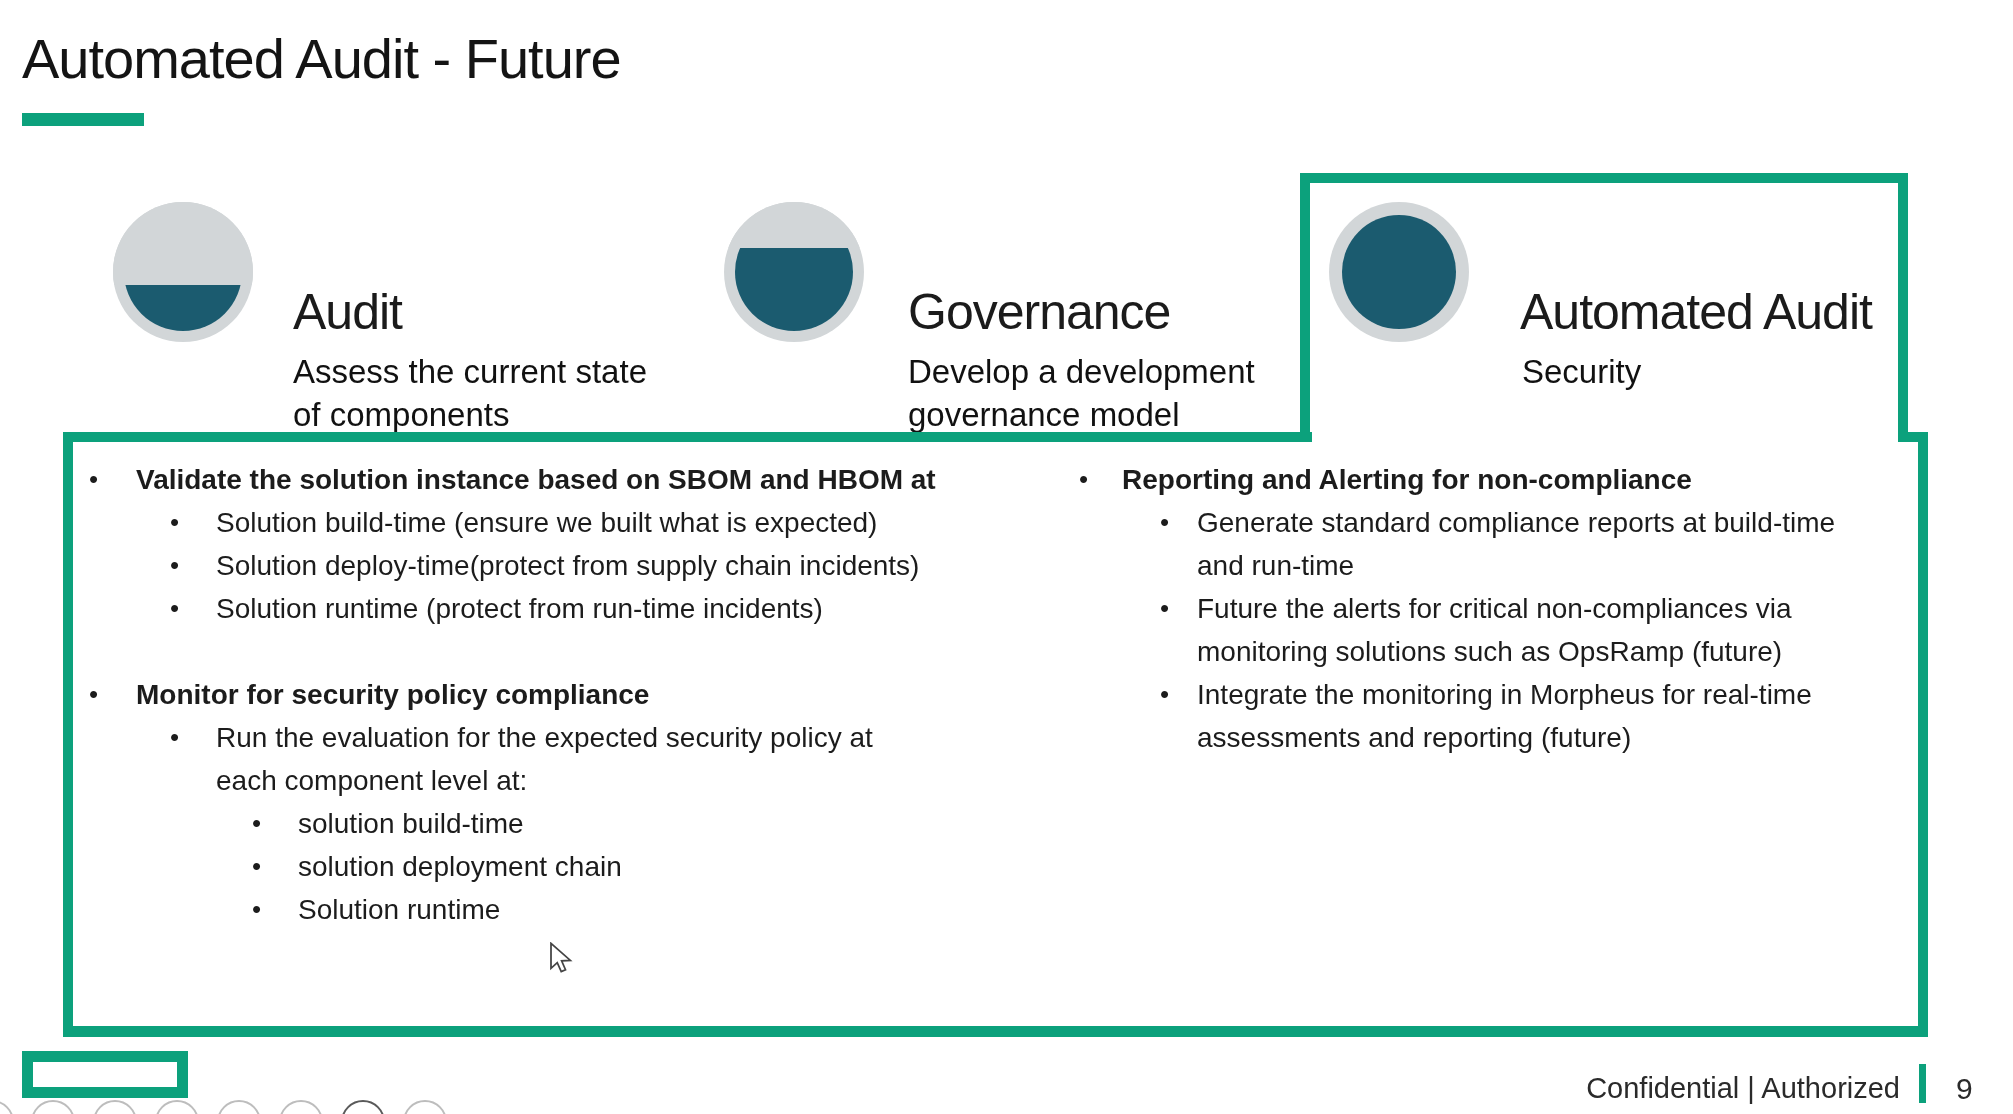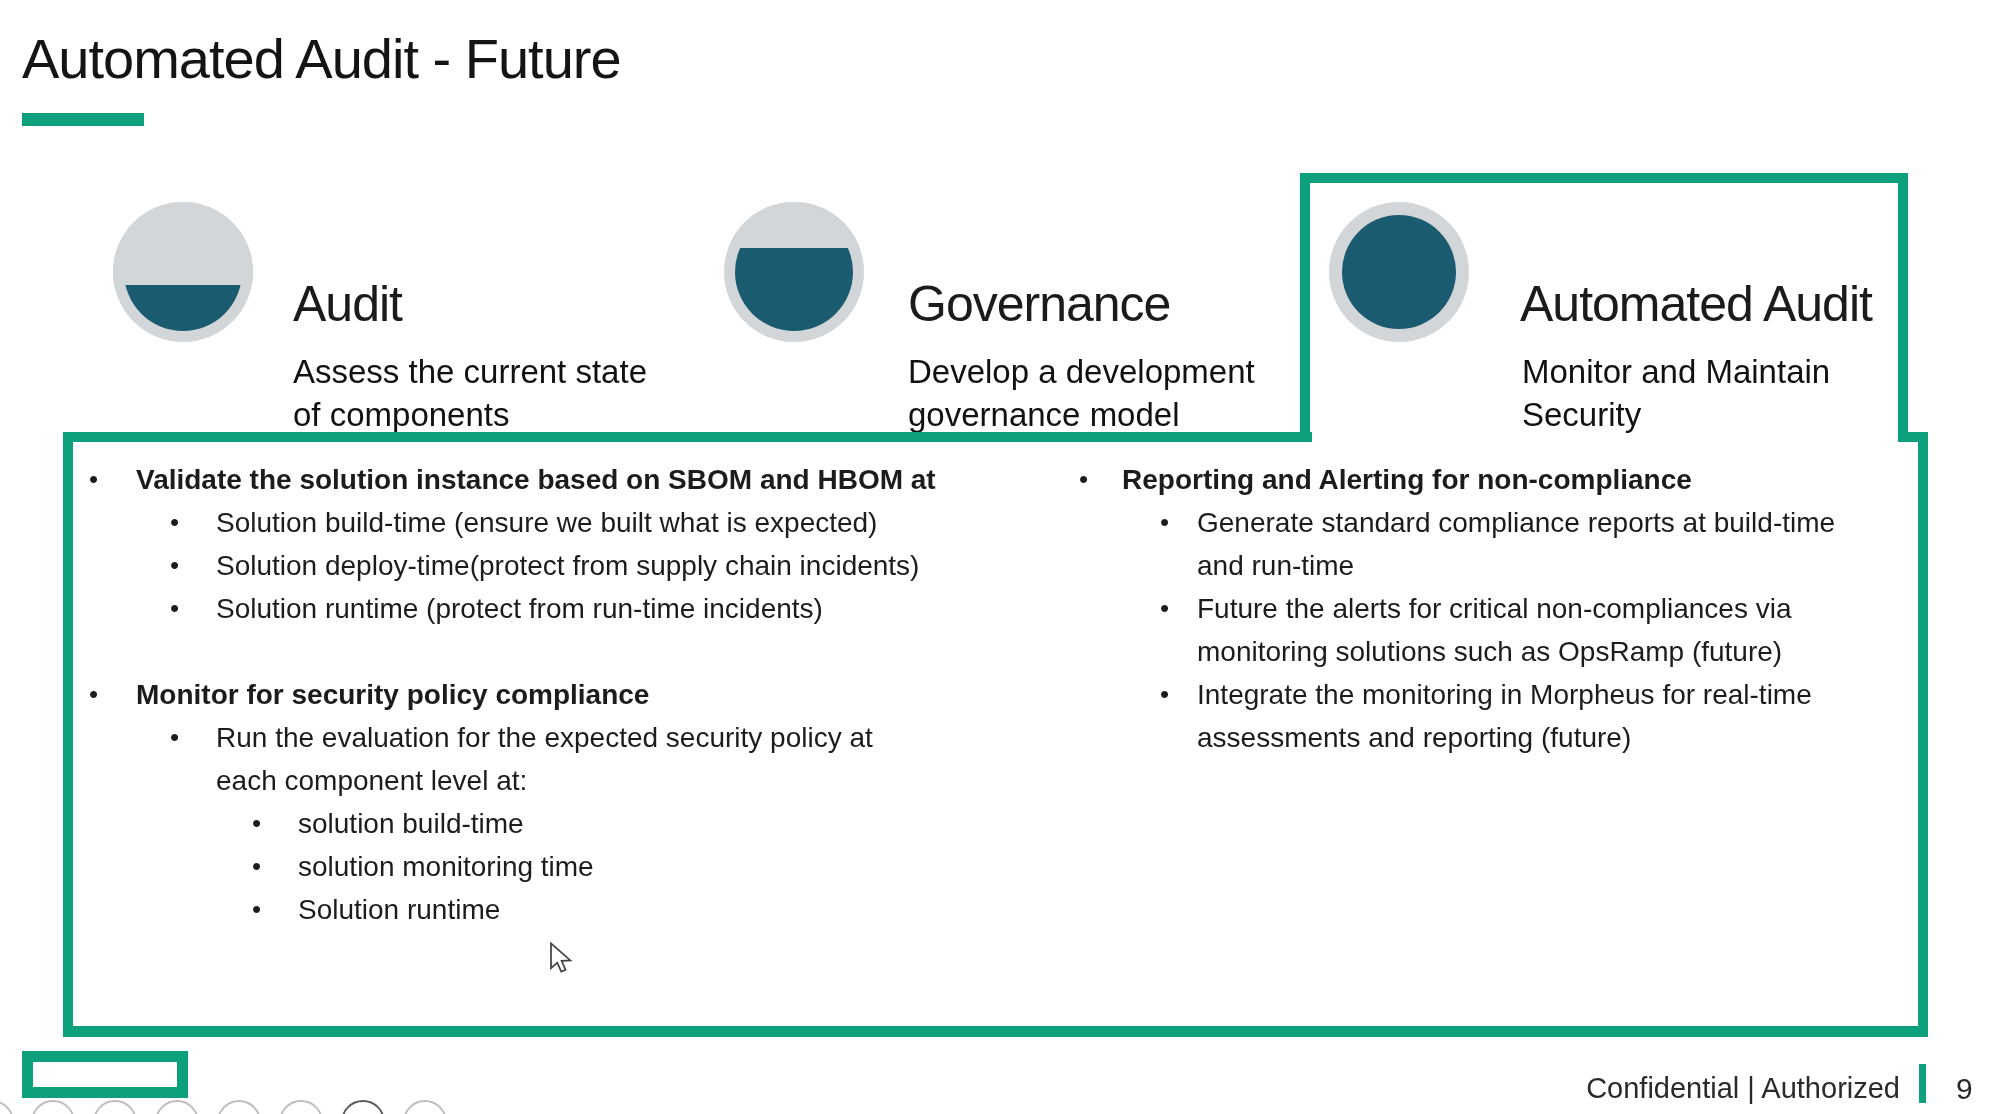--- a/index.html
+++ b/index.html
@@ -27,21 +27,21 @@
   }
   .pfill{
     position:absolute;left:11px;top:11px;right:11px;bottom:11px;
     border-radius:50%;background:#1B5B6F;
   }
   .pcover{
     position:absolute;left:0;top:0;right:0;background:#D2D6D8;
   }
 
   .step-label{
-    position:absolute;top:278px;
+    position:absolute;top:286px;
     font-size:50px;font-weight:400;line-height:52px;color:#1b1b1b;
     white-space:nowrap;letter-spacing:-1px;
   }
   .step-desc{
     position:absolute;top:350px;
     font-size:33px;font-weight:400;line-height:43px;color:#111;
     white-space:nowrap;
   }
 
   
@@ -118,21 +118,20 @@
 <div class="step-desc" style="left:908px">
   <div>Develop a development</div>
   <div>governance model</div>
 </div>
 
 <div class="pcircle" style="left:1329px">
   <div class="pfill" style="left:13px;top:13px;right:13px;bottom:13px"></div>
 </div>
 <div class="step-label" style="left:1520px">Automated Audit</div>
 <div class="step-desc" style="left:1522px">
-  <div>Monitor and Maintain</div>
   <div>Security</div>
 </div>
 
 <div class="gline" style="left:1300px;top:173px;width:608px;height:10px"></div>
 <div class="gline" style="left:1300px;top:173px;width:10px;height:269px"></div>
 <div class="gline" style="left:1898px;top:173px;width:10px;height:269px"></div>
 <div class="gline" style="left:1898px;top:432px;width:30px;height:10px"></div>
 
 <div class="gline" style="left:63px;top:432px;width:1249px;height:10px"></div>
 <div class="gline" style="left:63px;top:432px;width:10px;height:605px"></div>
@@ -167,21 +166,21 @@
       <span>Run the evaluation for the expected security policy at</span><br>
       <span>each component level at:</span>
     </span>
   </div>
   <div class="row lvl3">
     <span class="dot">•</span>
     <span>solution build-time</span>
   </div>
   <div class="row lvl3">
     <span class="dot">•</span>
-    <span>solution monitoring time</span>
+    <span>solution deployment chain</span>
   </div>
   <div class="row lvl3">
     <span class="dot">•</span>
     <span>Solution runtime</span>
   </div>
 </div>
 
 <div class="col col-right">
   <div class="row lvl1">
     <span class="dot">•</span>

